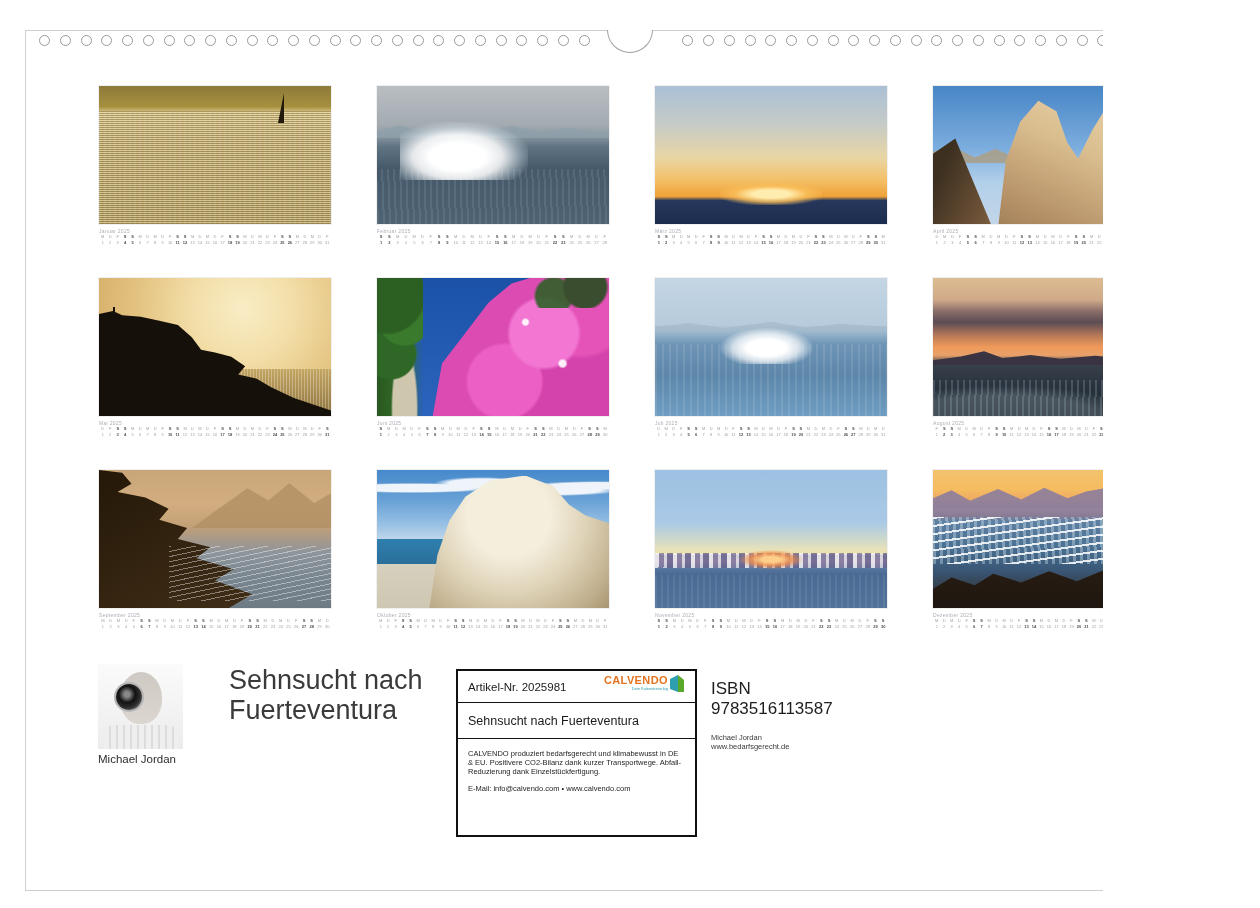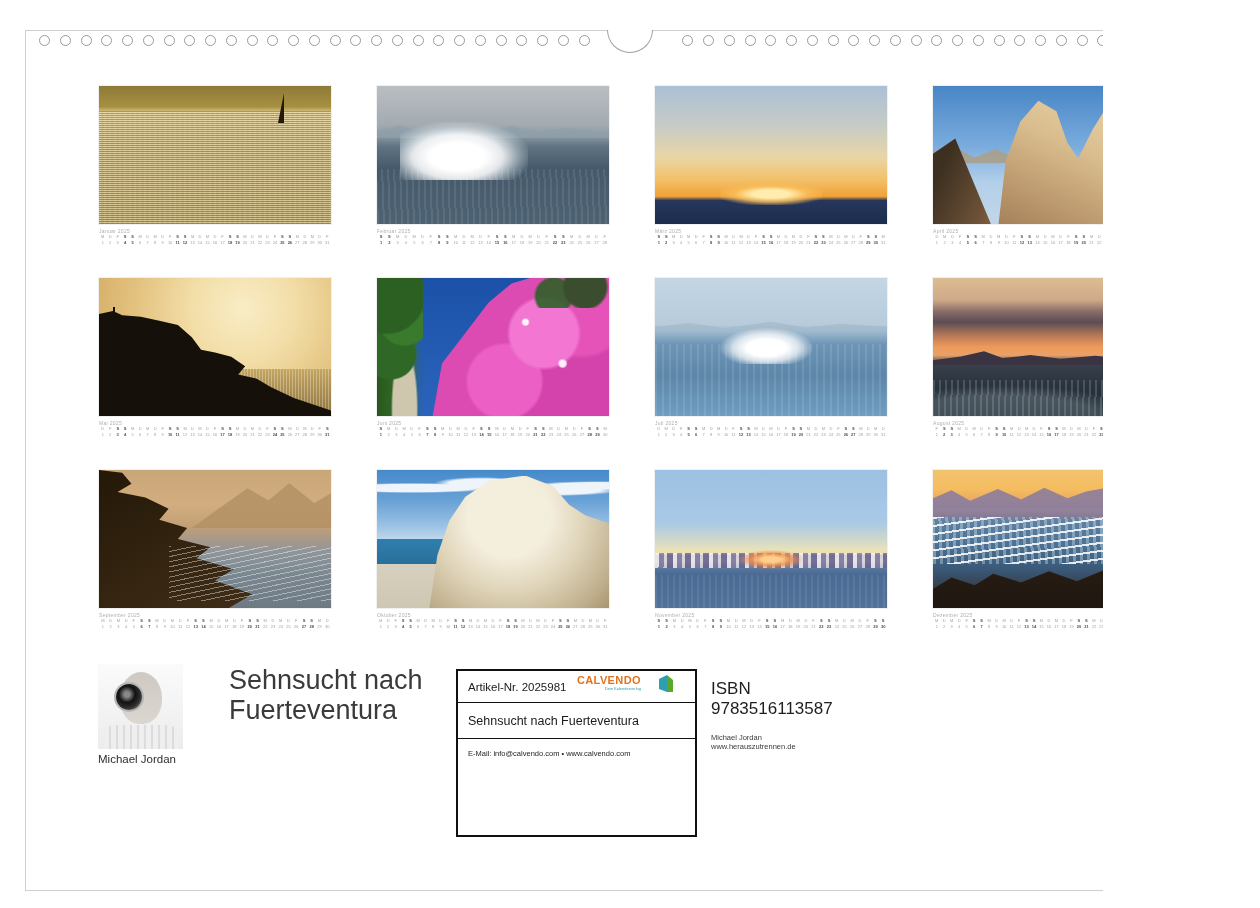--- a/index.html
+++ b/index.html
@@ -68,21 +68,21 @@
   
   .author-photo{position:absolute;left:72px;top:633px;width:85px;height:85px;background:linear-gradient(180deg,#fbfbfb,#ececec);overflow:hidden}
   .ap-head{position:absolute;left:22px;top:8px;width:42px;height:52px;border-radius:50% 50% 46% 46%;background:linear-gradient(180deg,#cfc9c3,#dcd6d0)}
   .ap-shirt{position:absolute;left:6px;bottom:-2px;width:74px;height:26px;border-radius:10px 10px 0 0;background:repeating-linear-gradient(90deg,#efefef 0 5px,#dcdcdc 5px 7px)}
   .ap-lens{position:absolute;left:18px;top:20px;width:26px;height:26px;border-radius:50%;background:radial-gradient(circle at 42% 40%,#888 0 12%,#111 38%,#2e2e2e 62%,#666 78%,#999 92%);box-shadow:0 0 0 2px #b5b5b5}
   .title{position:absolute;left:203px;top:634px;margin:0;font-size:27px;line-height:30px;font-weight:400;color:#3a3a3a;white-space:pre-line}
   .author-name{position:absolute;left:72px;top:722px;font-size:11.5px;color:#2e2e2e}
   .quote{position:absolute;left:72px;top:741px;font-size:11px;line-height:13px;color:#2e2e2e;white-space:pre-line}
   .info-box{position:absolute;left:430px;top:638px;width:241px;height:168px;border:2px solid #111;background:#fff}
   .ib-row1{position:relative;height:32px;border-bottom:1.5px solid #111;padding:10px 10px 16px;font-size:11.5px;color:#1a1a1a}
-  .cv-logo{position:absolute;right:22px;top:4px;display:flex;align-items:flex-start;gap:18px}
+  .cv-logo{position:absolute;right:11px;top:4px;display:flex;align-items:flex-start;gap:2px}
   .cv-txt{text-align:right}
   .cv-name{font-size:11px;font-weight:bold;color:#e4731f;letter-spacing:.4px;line-height:11px}
   .cv-sub{font-size:4px;color:#2e9fae;line-height:5px}
   .ib-row2{height:36px;border-bottom:1.5px solid #111;padding:11px 10px 0;font-size:12.5px;color:#1a1a1a}
   .ib-row3{padding:10px 10px 0}
   .ib-row3 p{margin:0 0 8px;font-size:7.5px;line-height:9px;color:#1e1e1e}
   .ib-email{margin-top:4px}
   .pub-col{position:absolute;left:685px;top:648px;width:165px;color:#1e1e1e}
   .isbn{font-size:17px}
   .pub-address{margin-top:26px;font-size:11px;line-height:13px}
@@ -1085,26 +1085,27 @@
             <div class="cv-sub">Dein Kalenderverlag</div>
           </div>
           <svg width="14" height="18" viewBox="0 0 14 18">
             <polygon points="0,4 8,0 8,17 0,14" fill="#2e9fae"></polygon>
             <polygon points="8,0 14,5 14,17 8,17" fill="#5aa82a"></polygon>
           </svg>
         </div>
       </div>
       <div class="ib-row2">Sehnsucht nach Fuerteventura</div>
       <div class="ib-row3">
+        <p>CALVENDO produziert bedarfsgerecht und klimabewusst in DE &amp; EU. Positivere CO2-Bilanz dank kurzer Transportwege. Abfall-Reduzierung dank Einzelstückfertigung.</p>
         <p class="ib-email">E-Mail: info@calvendo.com • www.calvendo.com</p>
       </div>
     </div>
 
     <div class="pub-col">
       <div class="isbn">ISBN 9783516113587</div>
       <div class="pub-contact">
         <div>Michael Jordan</div>
-        <div>www.herauszutrennen.de</div>
+        <div>www.bedarfsgerecht.de</div>
       </div>
     </div>
 
   </div>
 </div>
 
 </body></html>

